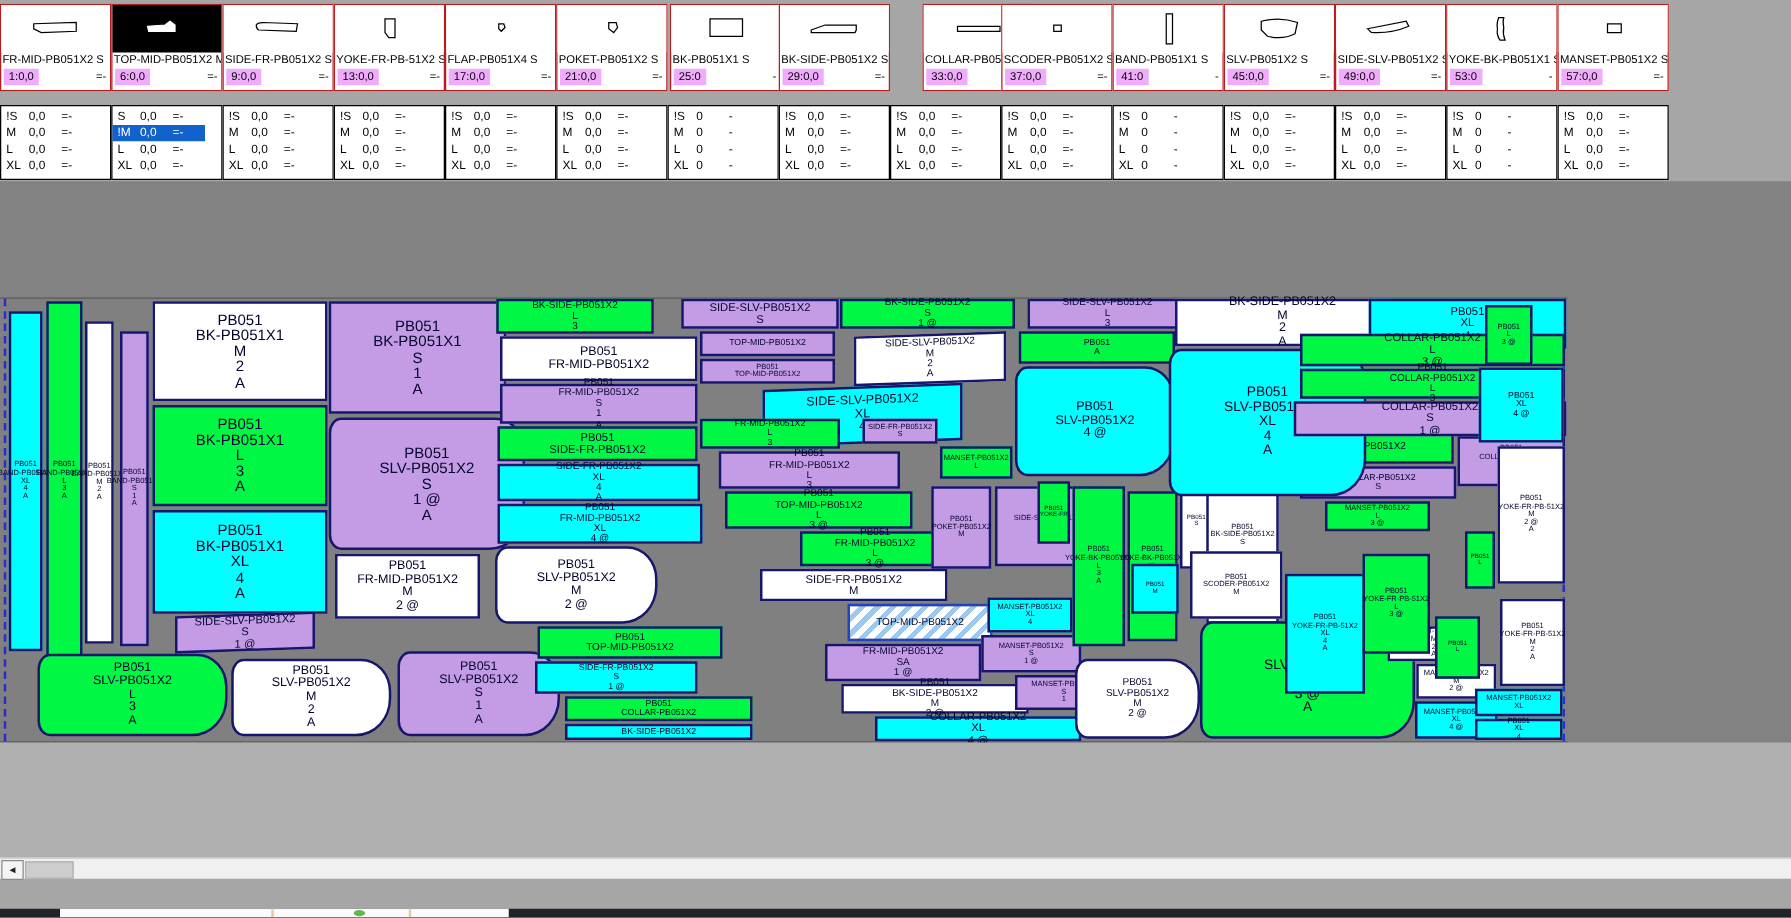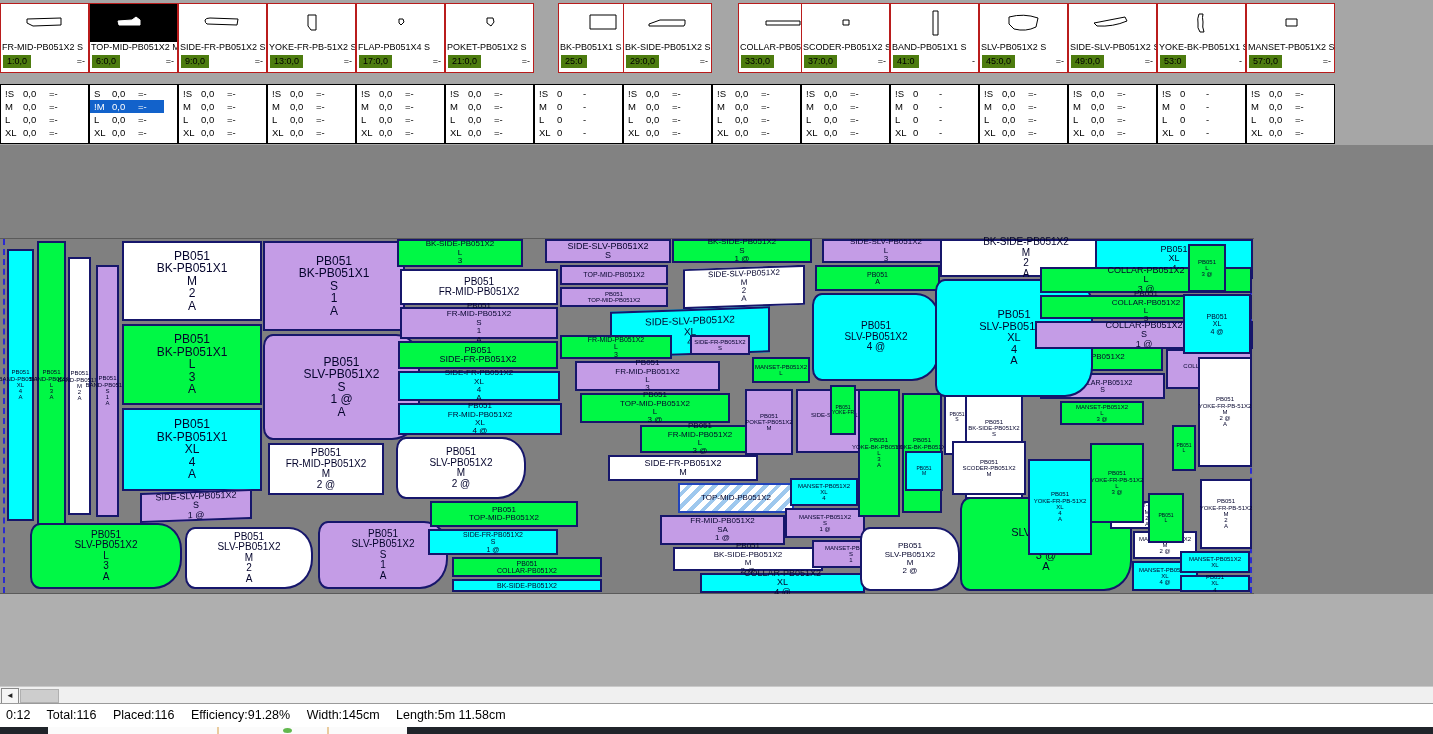--- a/index.html
+++ b/index.html
@@ -7,21 +7,21 @@
        font-family:"Liberation Sans",sans-serif;overflow:hidden;}
   
   .cell{position:absolute;top:3px;width:89px;height:70px;background:#fff;
         border:1px solid #b91c1c;box-sizing:border-box;cursor:pointer;}
   .cell .ic{height:38px;display:flex;align-items:center;justify-content:center;background:#fff;}
   .cell.sel .ic{background:#000;}
   .cell .ic svg{width:56px;height:30px;}
   .cell .nm{font-size:9px;line-height:11px;white-space:nowrap;overflow:hidden;color:#000;padding:0 1px;}
   .cell .qr{display:flex;justify-content:space-between;align-items:center;
             font-size:9px;line-height:13px;padding:0 3px 0 2px;margin-top:2px;color:#000;}
-  .cell .qv{background:#4d7c0f;padding:0 4px;}
+  .cell .qv{background:#f0abfc;padding:0 4px;}
   
   .sp-cell{position:absolute;top:84px;width:89px;height:60px;background:#fff;
            border:1px solid #000;box-sizing:border-box;padding-top:2px;}
   .sp-row{font-size:9.5px;line-height:13px;display:flex;padding-left:4px;color:#000;cursor:pointer;}
   .sp-row .sz{width:18px;}
   .sp-row .vv{width:24px;}
   .sp-row .tt{margin-left:2px;}
   .sp-row.hl{background:#1262cb;color:#fff;width:80%;}
   
   #workspace{position:absolute;left:0;top:145px;width:1433px;height:541px;background:#828282;}
@@ -125,21 +125,21 @@
       <svg viewBox="0 0 56 30">
             <path d="M25 10 L31 10 L32 14 L29 18 L25 15 Z" fill="#fff" stroke="#000" stroke-width="1"></path>
           </svg>
     </div>
     <div class="nm">POKET-PB051X2 S</div>
     <div class="qr">
       <span class="qv">21:0,0</span>
       <span>=-</span>
     </div>
       </div>
-      <div class="cell" style="left: 558px;">
+      <div class="cell" style="left: 536px;">
         <div class="ic">
       <svg viewBox="0 0 56 30">
             <path d="M15 7 L41 7 L41 21 L15 21 Z" fill="#fff" stroke="#000" stroke-width="1"></path>
           </svg>
     </div>
     <div class="nm">BK-PB051X1 S</div>
     <div class="qr">
       <span class="qv">25:0</span>
       <span>-</span>
     </div>
@@ -1020,28 +1020,20 @@
         </div>
       </div>
     <div id="below-marker"></div>
   </div>
 
   <div id="hscroll">
     <div id="hs-btn">◄</div>
     <div id="hs-thumb"></div>
   </div>
 
-  <div id="statusbar">
-    <span>0:12</span>
-    <span>Total:116</span>
-    <span>Placed:116</span>
-    <span>Efficiency:91.28%</span>
-    <span>Width:145cm</span>
-    <span>Length:5m 11.58cm</span>
-  </div>
 
   <div id="bottombar">
     <div id="bb-frag">
       <div class="bb-line" style="left:169px"></div>
       <div class="bb-line" style="left:279px"></div>
       <div id="bb-dot"></div>
     </div>
   </div>
 </div>
 

